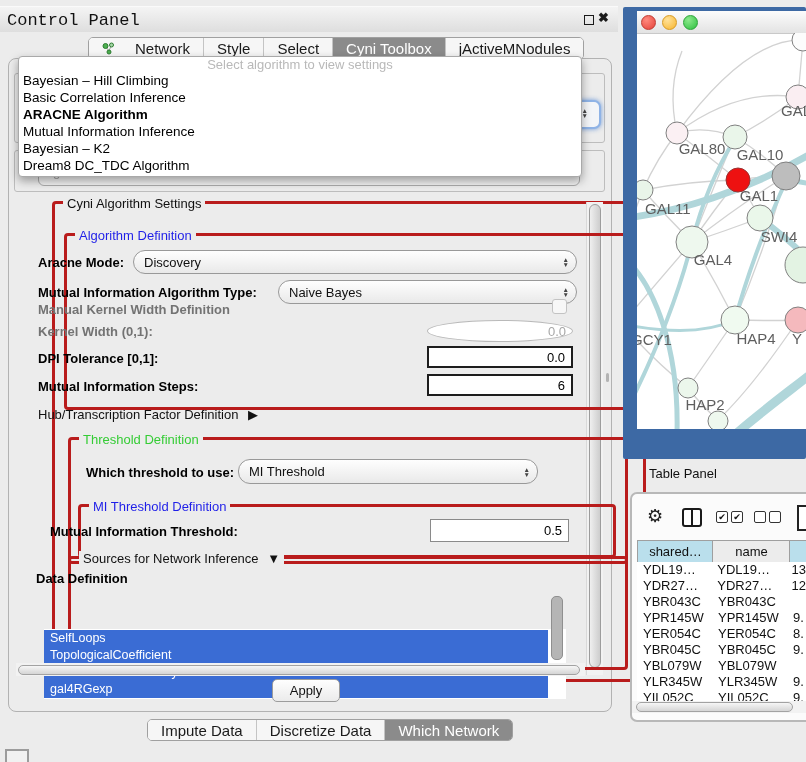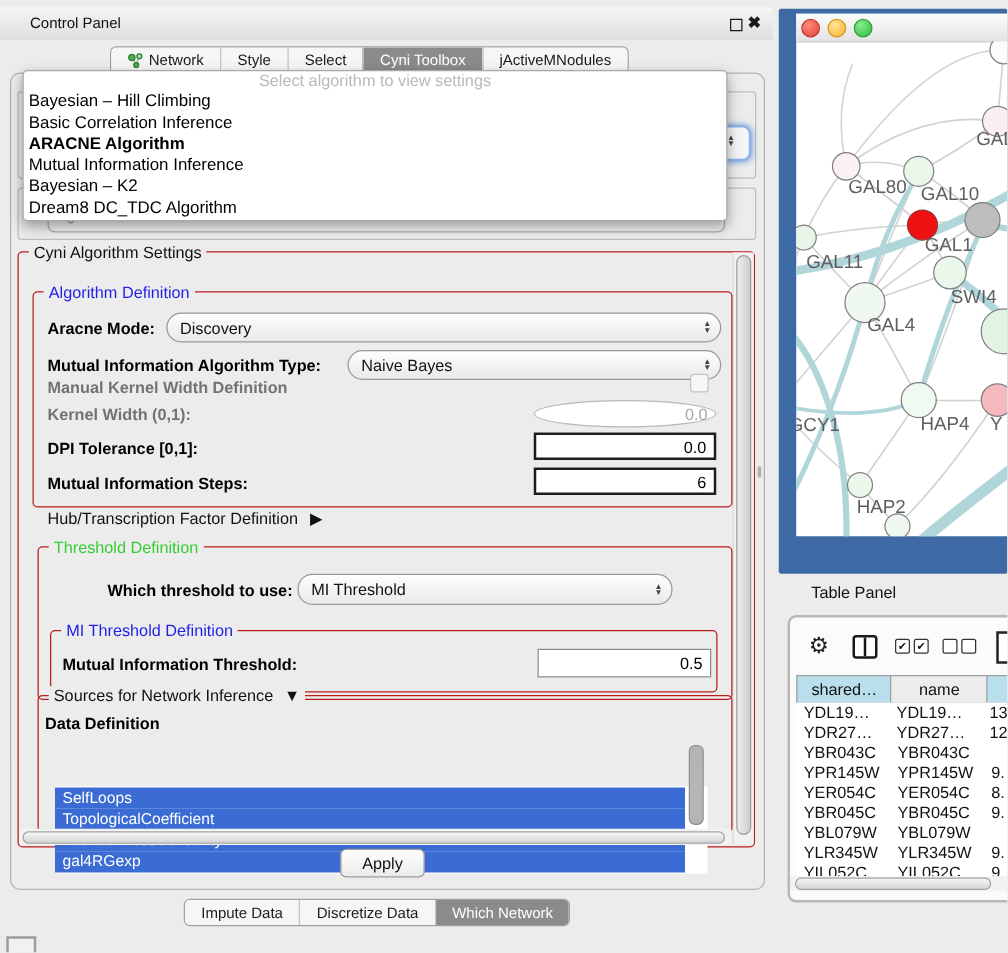--- a/index.html
+++ b/index.html
@@ -1,45 +1,45 @@
 <!DOCTYPE html>
 <html><head>
 <meta charset="utf-8">
 <style>
   html,body{margin:0;padding:0;background:#ececec;}
   #root{position:relative;width:806px;height:762px;background:#ececec;overflow:hidden;
         font-family:"Liberation Sans",sans-serif;font-size:13px;color:#111;}
   .abs{position:absolute;}
   
   .cp-titlebar{left:0;top:6px;width:618px;height:25px;background:linear-gradient(#f4f4f4,#dedede);border-top:1px solid #fafafa;}
-  .cp-title{position:absolute;left:24px;top:4px;font-size:12px;color:#111;}
+  .cp-title{position:absolute;left:7px;top:4px;font-size:17px;color:#111;font-family:Liberation Mono, monospace;}
   .float-btn{position:absolute;left:584px;top:8px;width:8px;height:8px;border:1.5px solid #1a1a1a;background:transparent;}
   .close-btn{position:absolute;left:598px;top:3px;font-size:13px;font-weight:bold;color:#1a1a1a;}
   .main-panel{left:8px;top:58px;width:602px;height:652px;border:1px solid #b2b2b2;border-radius:8px;background:#ececec;}
   
   .segbar{display:flex;border:1px solid #a0a0a0;border-radius:5px;overflow:hidden;background:#f6f6f6;height:21px;}
-  .seg{padding:0 13px;line-height:21px;font-size:12px;color:#1a1a1a;border-left:1px solid #c4c4c4;display:flex;align-items:center;gap:4px;background:#f6f6f6;text-align:right;}
+  .seg{padding:0 13px;line-height:21px;font-size:15px;color:#1a1a1a;border-left:1px solid #c4c4c4;display:flex;align-items:center;gap:20px;background:#f6f6f6;text-align:right;}
   .seg:first-child{border-left:none;}
   .seg.sel{background:#8b8b8b;color:#fff;}
   .ticon{display:inline-flex;}
   
   .popup{left:18px;top:56px;width:562px;background:#fff;border:1px solid #a9a9a9;border-radius:4px;
          box-shadow:0 4px 10px rgba(0,0,0,.35);z-index:10;padding-bottom:2px;}
   .popup-prompt{height:15px;line-height:15px;text-align:center;color:#b9b9b9;font-size:13px;}
   .pitem{height:17px;line-height:17px;padding-left:4px;font-size:13.5px;color:#000;white-space:nowrap;}
   .pitem.bold{font-weight:bold;}
   
   .frag-group{border:1px solid #bdbdbd;border-radius:3px;z-index:2;}
   .frag-combo{left:430px;top:100px;width:167px;height:25px;border:2px solid #8fb3e6;border-radius:7px;
               background:#f3f5f8;box-shadow:0 0 5px rgba(96,144,214,.9);z-index:3;}
   .frag-combo-b{left:38px;top:158px;width:540px;height:26px;border:1px solid #ababab;border-radius:6px;
                 background:#f2f2f2;z-index:2;overflow:hidden;}
   .frag-combo-b span{display:block;padding-left:14px;line-height:26px;color:#9f9f9f;font-size:13px;}
   
-  .group{border:1px solid #b91c1c;border-radius:4px;}
+  .group{border:3px solid #b91c1c;border-radius:4px;margin-left:38px;}
   .gtitle{position:absolute;top:-8px;left:8px;background:#ececec;padding:0 4px;font-size:13px;white-space:nowrap;}
   .t-blue{color:#1f1fe8;}
   .t-green{color:#35cc35;}
   .lbl{font-size:13px;font-weight:bold;color:#000;white-space:nowrap;}
   .lbl.dis{color:#737373;}
   .combo{border:1px solid #999;border-radius:12px;background:linear-gradient(#fefefe,#e9e9e9);
          display:flex;align-items:center;font-size:13px;padding-left:10px;}
   .stepper{margin-left:auto;margin-right:7px;display:flex;flex-direction:column;line-height:5px;font-size:6.5px;color:#444;}
   .field{background:#fff;font-size:13px;text-align:right;padding-right:6px;display:flex;align-items:center;justify-content:flex-end;}
   .field.light{border:1px solid #b9b9b9;color:#a8a8a8;}

